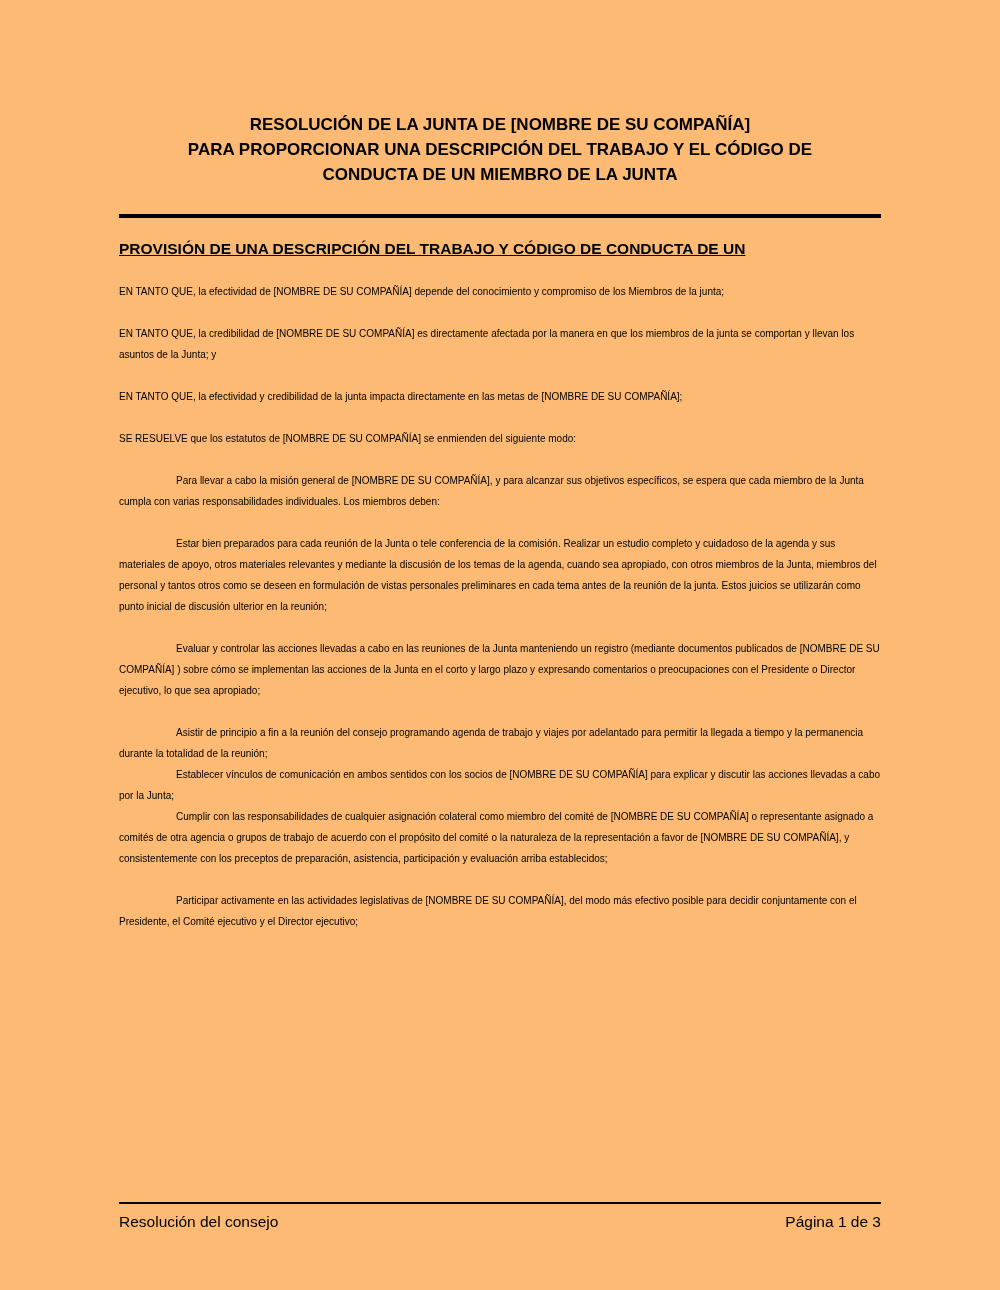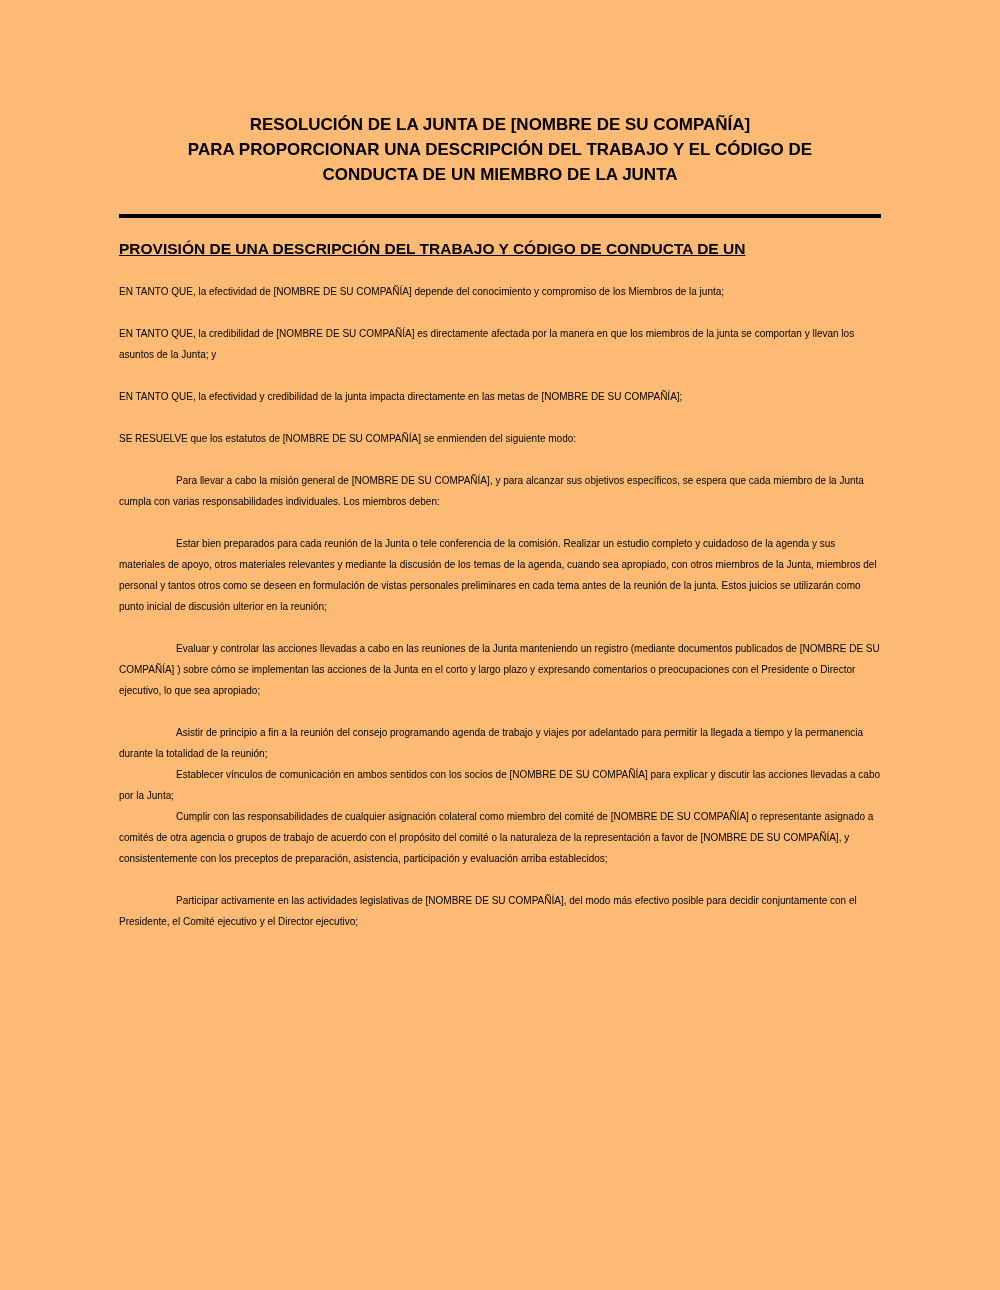--- a/index.html
+++ b/index.html
@@ -94,14 +94,21 @@
   <p class="para">EN TANTO QUE, la efectividad y credibilidad de la junta impacta directamente en las metas de [NOMBRE DE SU COMPAÑÍA];</p>
   <p class="para">SE RESUELVE que los estatutos de [NOMBRE DE SU COMPAÑÍA] se enmienden del siguiente modo:</p>
   <p class="para indent">Para llevar a cabo la misión general de [NOMBRE DE SU COMPAÑÍA], y para alcanzar sus objetivos específicos, se espera que cada miembro de la Junta cumpla con varias responsabilidades individuales. Los miembros deben:</p>
   <p class="para indent">Estar bien preparados para cada reunión de la Junta o tele conferencia de la comisión. Realizar un estudio completo y cuidadoso de la agenda y sus materiales de apoyo, otros materiales relevantes y mediante la discusión de los temas de la agenda, cuando sea apropiado, con otros miembros de la Junta, miembros del personal y tantos otros como se deseen en formulación de vistas personales preliminares en cada tema antes de la reunión de la junta. Estos juicios se utilizarán como punto inicial de discusión ulterior en la reunión;</p>
   <p class="para indent">Evaluar y controlar las acciones llevadas a cabo en las reuniones de la Junta manteniendo un registro (mediante documentos publicados de [NOMBRE DE SU COMPAÑÍA] ) sobre cómo se implementan las acciones de la Junta en el corto y largo plazo y expresando comentarios o preocupaciones con el Presidente o Director ejecutivo, lo que sea apropiado;</p>
   <p class="para indent">Asistir de principio a fin a la reunión del consejo programando agenda de trabajo y viajes por adelantado para permitir la llegada a tiempo y la permanencia durante la totalidad de la reunión;</p>
   <p class="para indent tight">Establecer vínculos de comunicación en ambos sentidos con los socios de [NOMBRE DE SU COMPAÑÍA] para explicar y discutir las acciones llevadas a cabo por la Junta;</p>
   <p class="para indent tight">Cumplir con las responsabilidades de cualquier asignación colateral como miembro del comité de [NOMBRE DE SU COMPAÑÍA] o representante asignado a comités de otra agencia o grupos de trabajo de acuerdo con el propósito del comité o la naturaleza de la representación a favor de [NOMBRE DE SU COMPAÑÍA], y consistentemente con los preceptos de preparación, asistencia, participación y evaluación arriba establecidos;</p>
   <p class="para indent">Participar activamente en las actividades legislativas de [NOMBRE DE SU COMPAÑÍA], del modo más efectivo posible para decidir conjuntamente con el Presidente, el Comité ejecutivo y el Director ejecutivo;</p>
 
+  <div class="footer">
+    <hr class="footer-rule">
+    <div class="footer-row">
+      <span>Resolución del consejo</span>
+      <span>Página 1 de 3</span>
+    </div>
+  </div>
 
 </div>
 
 </body></html>

